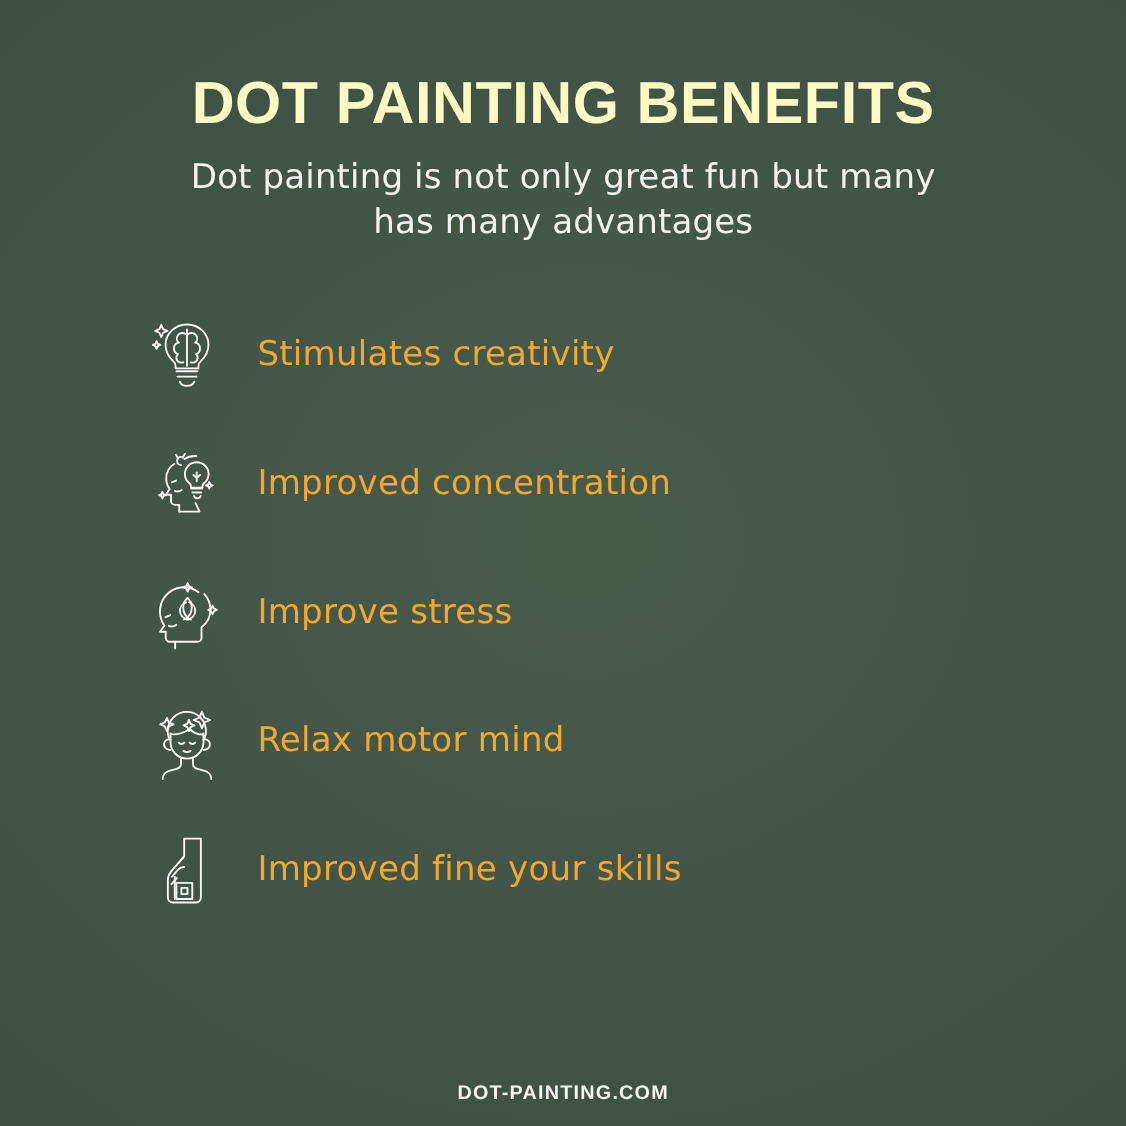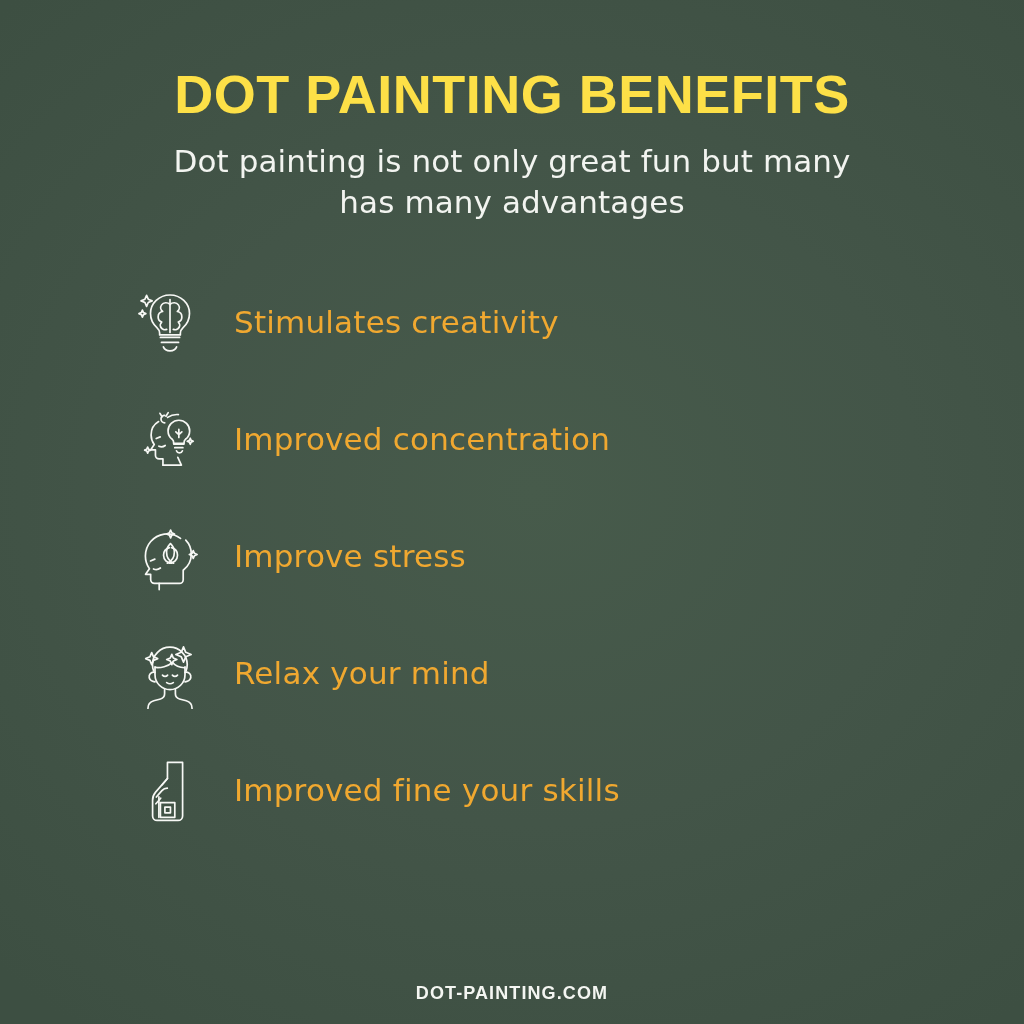--- a/index.html
+++ b/index.html
@@ -43,21 +43,21 @@
   .header {
     padding-top: 66px;
     text-align: center;
   }
   .title {
     margin: 0;
     font-size: 54px;
     line-height: 1.05;
     font-weight: 700;
     letter-spacing: 0.5px;
-    color: #fde047;
+    color: #fef9c3;
     font-family: "Liberation Sans", sans-serif;
   }
   .subtitle {
     margin: 18px auto 0 auto;
     max-width: 740px;
     font-size: 31px;
     line-height: 1.32;
     font-weight: 400;
     color: #f2f4f0;
     letter-spacing: 0.1px;
@@ -208,21 +208,21 @@
             <path d="M34 23.6c1.7-.6 3.4.4 3.8 2.1.4 1.8-.7 3.5-2.5 3.9l-1.3.3"></path>
             <path d="M19 25.4c.9 1.1 2.5 1.1 3.4 0M25.6 25.4c.9 1.1 2.5 1.1 3.4 0"></path>
             <path d="M21.8 30.4c1.3.9 3.1.9 4.4 0"></path>
             <path d="M20.4 35.1v2.8c0 1.6-1.1 3-2.7 3.4l-4.5 1.2c-2.3.6-3.9 2.7-3.9 5.1"></path>
             <path d="M27.6 35.1v2.8c0 1.6 1.1 3 2.7 3.4l4.5 1.2c2.3.6 3.9 2.7 3.9 5.1"></path>
             <path d="M33 6.6l1.5 3.6 3.6 1.5-3.6 1.5-1.5 3.6-1.5-3.6-3.6-1.5 3.6-1.5z"></path>
             <path d="M11.8 10.4l1.2 2.8 2.8 1.2-2.8 1.2-1.2 2.8-1.2-2.8-2.8-1.2 2.8-1.2z"></path>
             <path d="M25.2 11.6l1 2.4 2.4 1-2.4 1-1 2.4-1-2.4-2.4-1 2.4-1z"></path>
           </svg>
         </span>
-        <span class="item-label">Relax your mind</span>
+        <span class="item-label">Relax motor mind</span>
       </li>
 
       <li class="item">
         <span class="icon-wrap">
           <svg viewBox="0 0 48 48" aria-hidden="true">
             <path d="M29.4 5.6h-7.1v10.7l-7.9 9.1c-1.3 1.5-2 3.4-2 5.4v10.5c0 1.7 1.3 3 3 3h14c1.7 0 3-1.3 3-3V5.6z"></path>
             <path d="M22.3 16.3l-3.5 4.2"></path>
             <path d="M22.2 22.8c-1.4 0-2.7.6-3.6 1.6l-3.7 4.3"></path>
             <path d="M14.6 33.2l3.2-3.7"></path>
             <path d="M16.6 28.6v13.6"></path>

